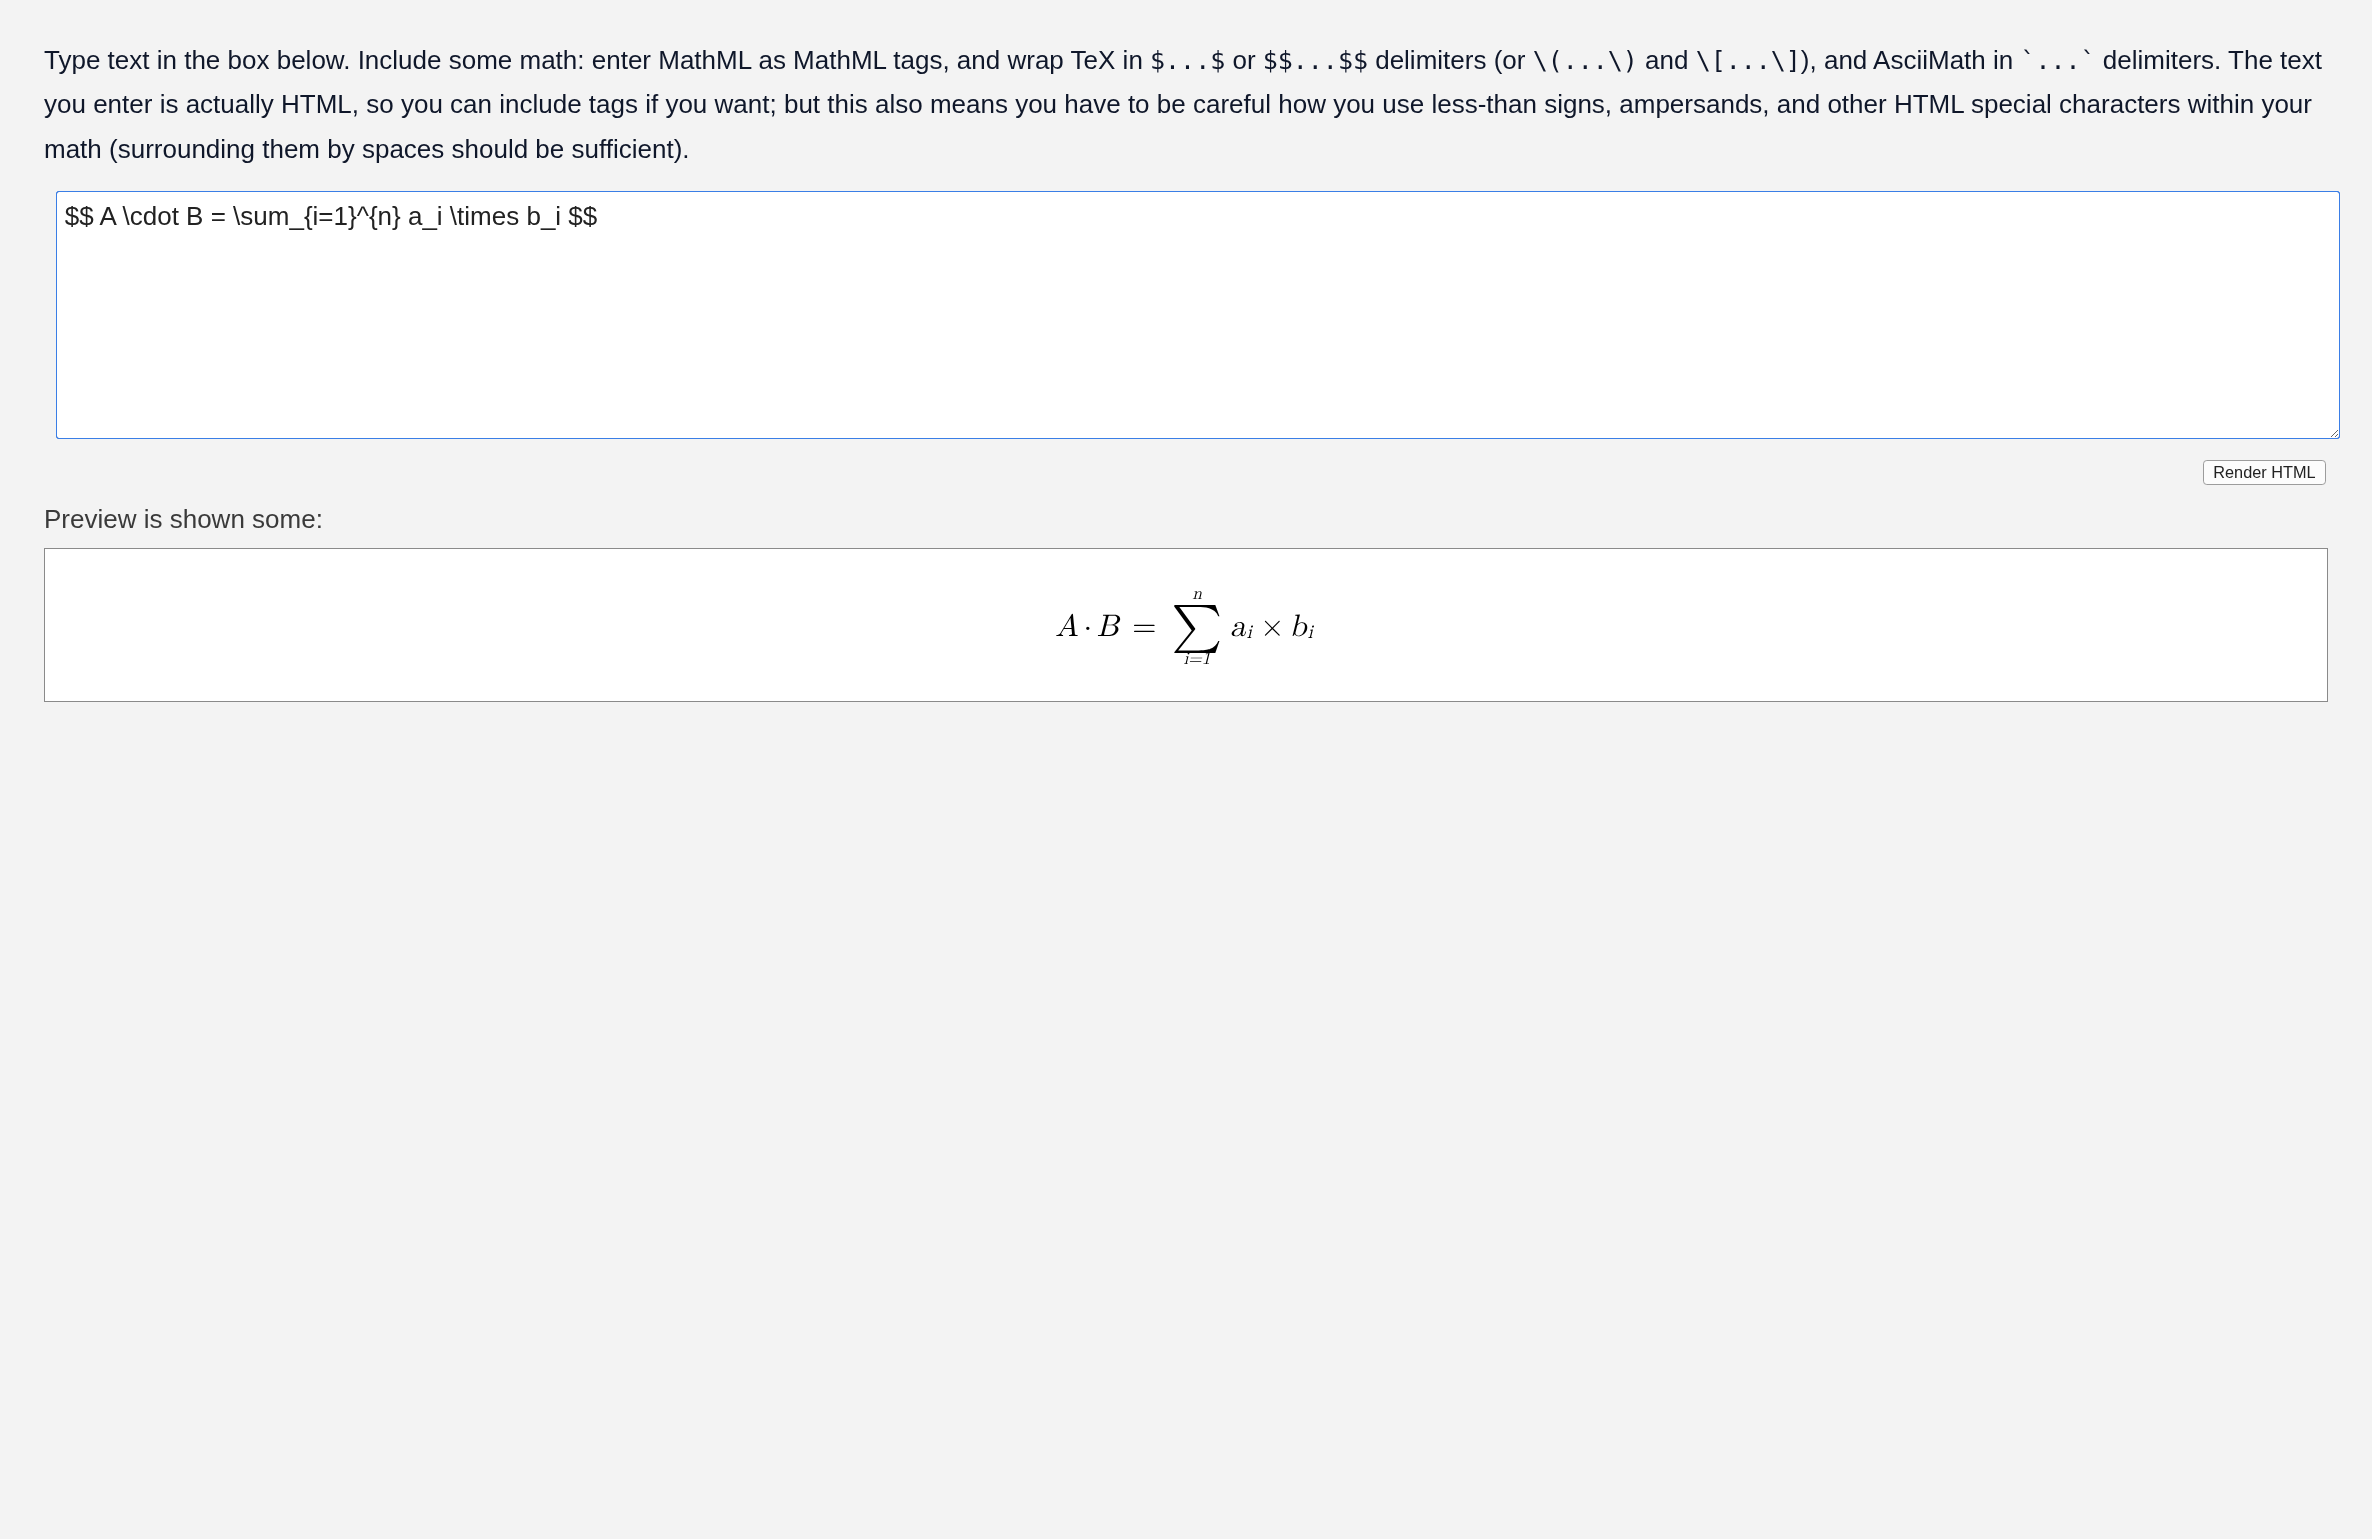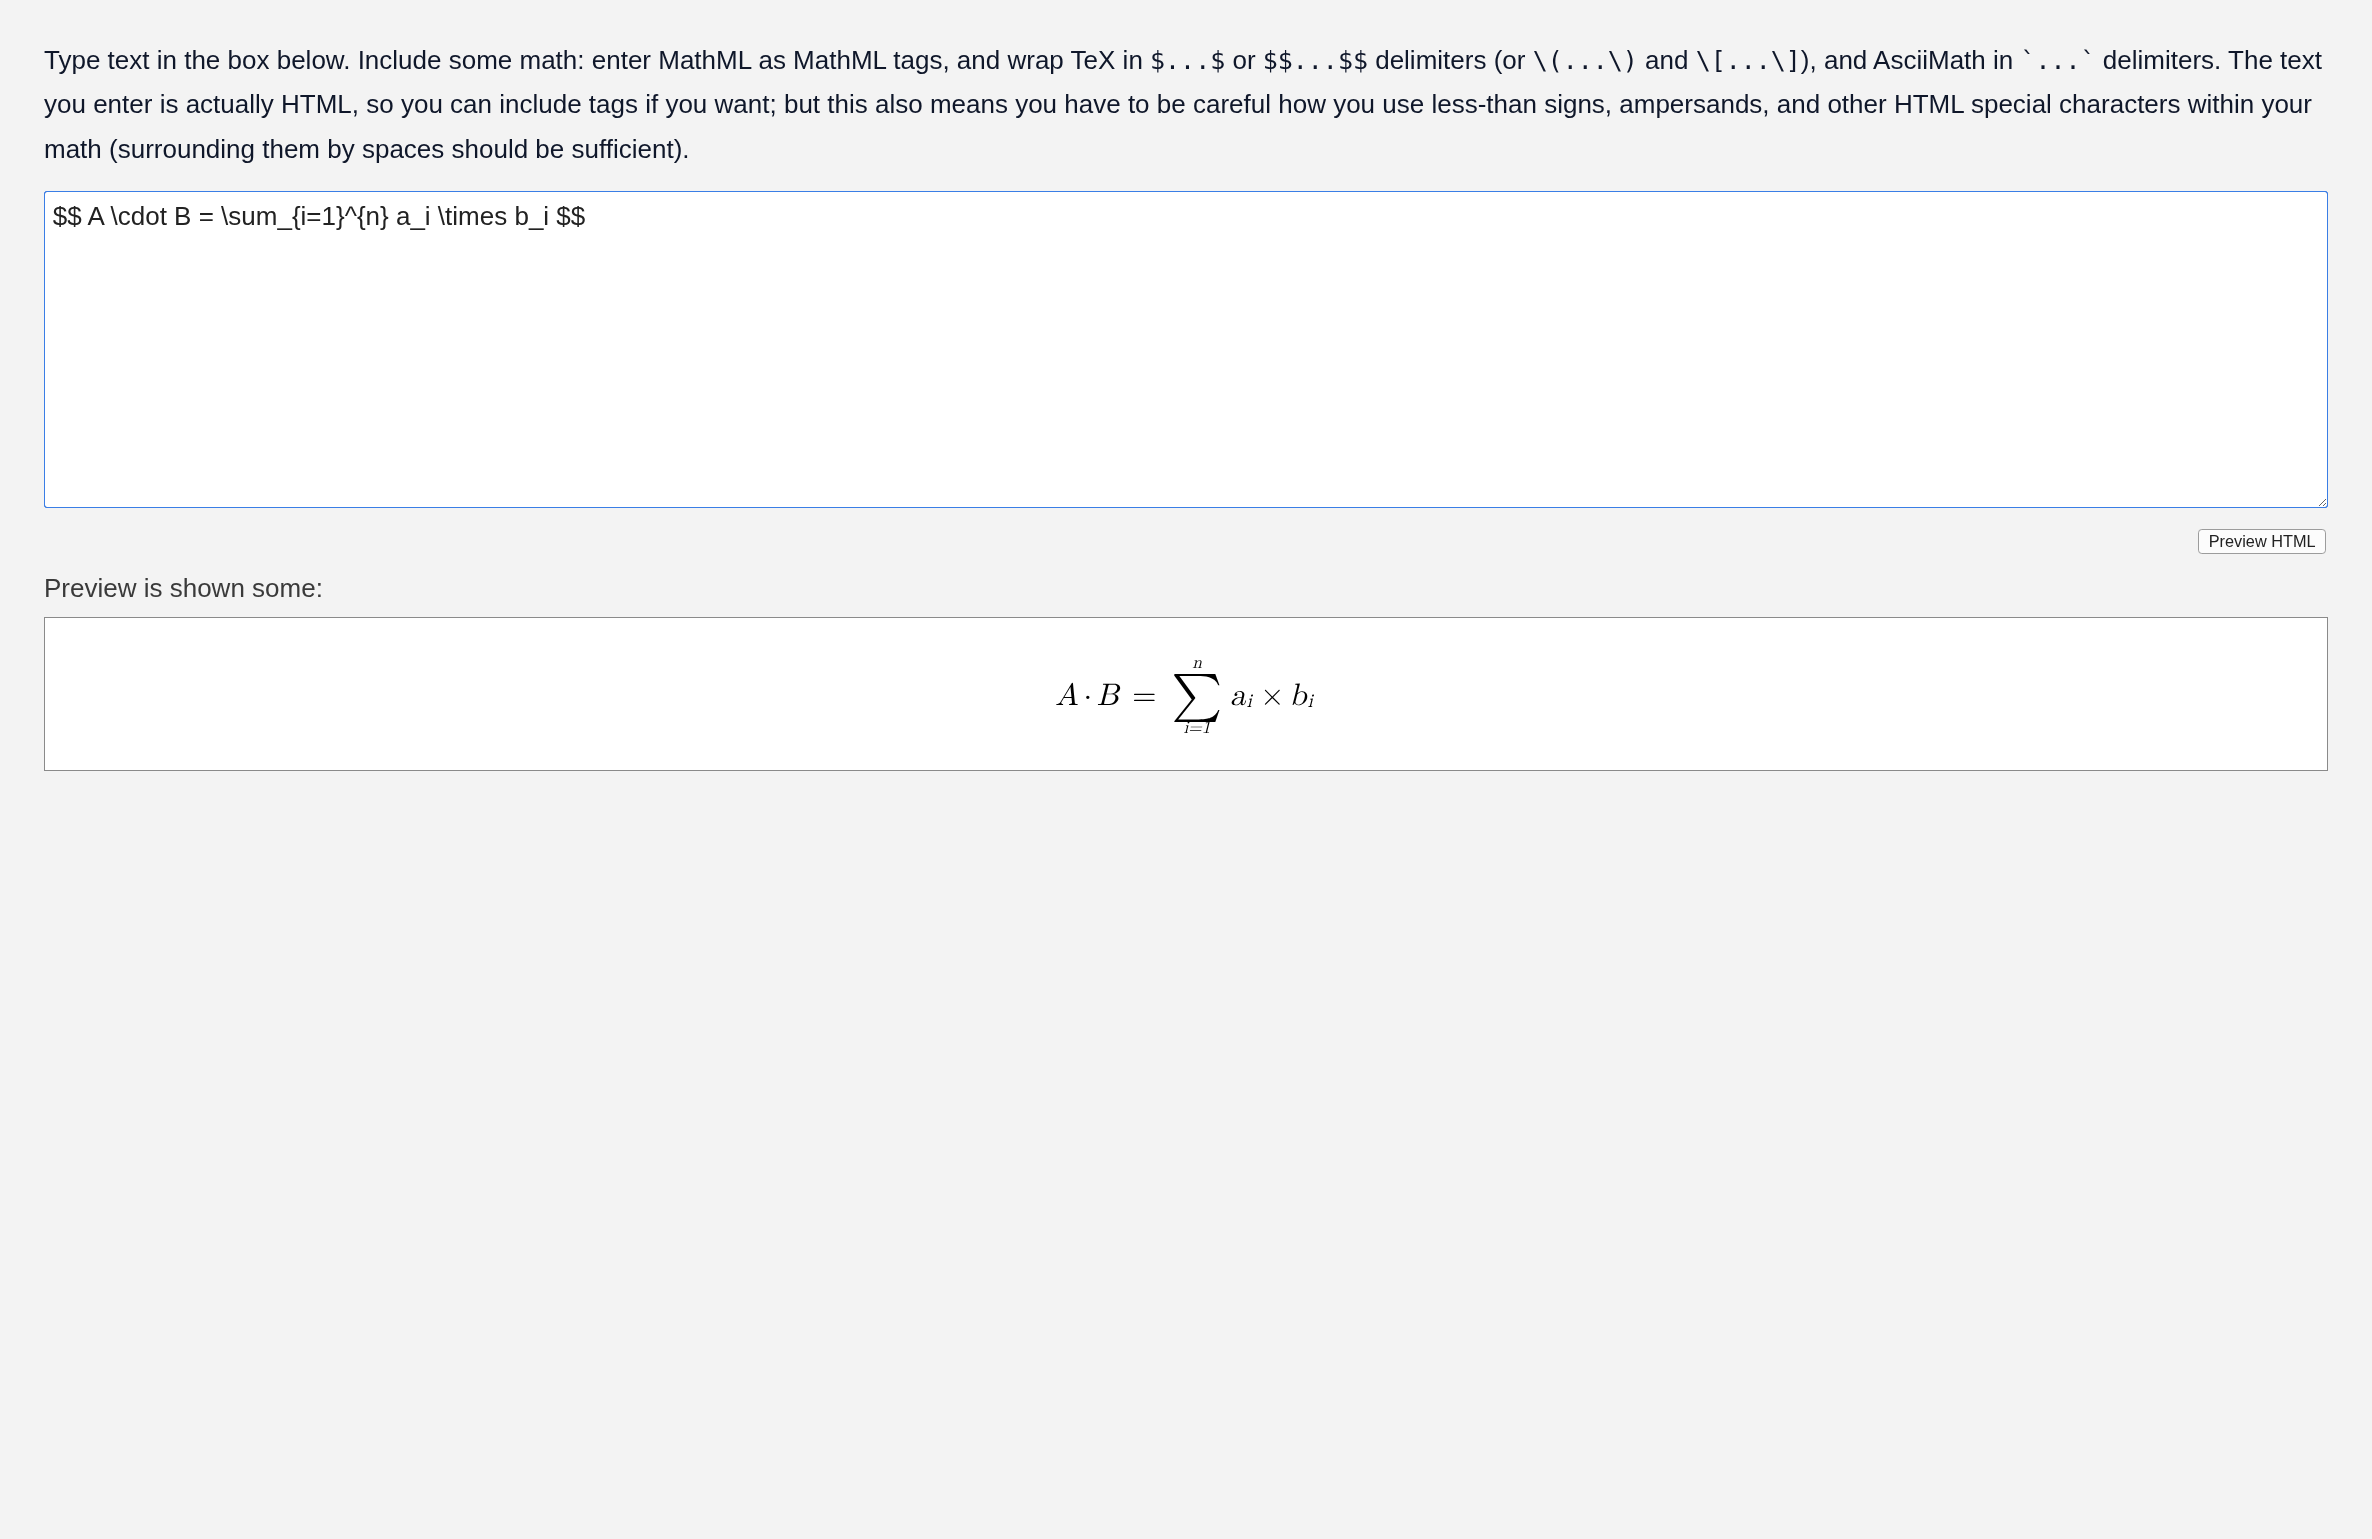--- a/index.html
+++ b/index.html
@@ -18,32 +18,33 @@
       line-height: 1.7;
       color: #0f172a;
       margin-bottom: 20px;
     }
     .instructions code {
       font-family: ui-monospace, "SF Mono", Menlo, Consolas, monospace;
       font-size: 0.96em;
     }
     .input-area {
       width: 100%;
-      height: 317px;
+      height: 248px;
       background: #ffffff;
       border: 1px solid #2b6bd8;
       outline: 1.9px solid #3a7ee6;
       outline-offset: -1px;
       border-radius: 2.9px;
       padding: 9.6px 7.7px;
       font-family: -apple-system, BlinkMacSystemFont, "Segoe UI", Helvetica, Arial, sans-serif;
       font-size: 26px;
       color: #222;
       resize: both;
       overflow: auto;
+      margin-left: 12px;
     }
     .button-row {
       display: flex;
       justify-content: flex-end;
       margin-top: 17.3px;
       padding-right: 1.9px;
     }
     .render-btn {
       background: #fcfcfc;
       border: 1px solid #9c9c9c;
@@ -132,21 +133,21 @@
 
 
 
 <p class="instructions">
   <span>Type text in the box below. Include some math: enter MathML as MathML tags, and wrap TeX in </span><code>$...$</code><span> or </span><code>$$...$$</code><span> delimiters (or </span><code>\(...\)</code><span> and </span><code>\[...\]</code><span>), and AsciiMath in </span><code>`...`</code><span> delimiters. The text you enter is actually HTML, so you can include tags if you want; but this also means you have to be careful how you use less-than signs, ampersands, and other HTML special characters within your math (surrounding them by spaces should be sufficient).</span>
 </p>
 
 <textarea class="input-area" style="">$$ A \cdot B = \sum_{i=1}^{n} a_i \times b_i $$</textarea>
 
 <div class="button-row">
-  <button class="render-btn">Preview HTML</button>
+  <button class="render-btn">Render HTML</button>
 </div>
 
 <p class="preview-label">Preview is shown some:</p>
 
 <div class="preview-box">
   <div class="math-display">
     <span class="lhs">
       <span class="math-italic">A</span>
       <span class="math-op">·</span>
       <span class="math-italic">B</span>

